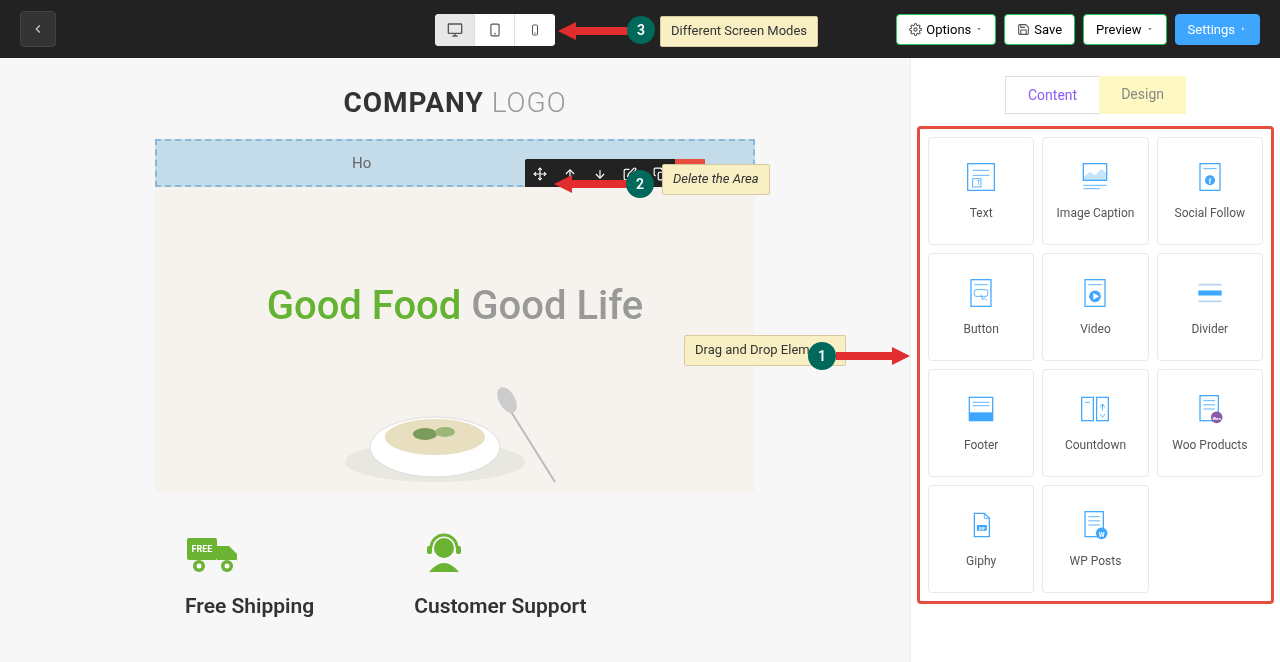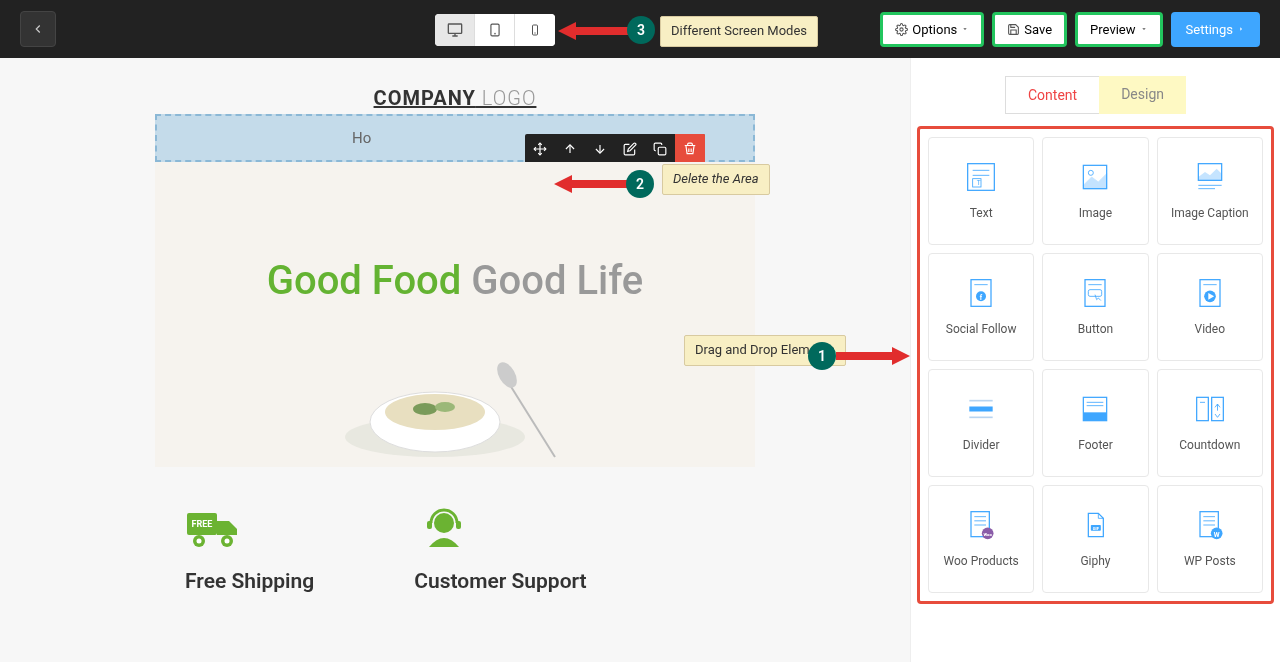--- a/index.html
+++ b/index.html
@@ -6,48 +6,48 @@
 body { font-family: -apple-system, BlinkMacSystemFont, "Segoe UI", Roboto, sans-serif; background: #fff; width: 1280px; height: 662px; overflow: hidden; position: relative; }
 
 
 .topbar { background: #222; height: 58px; display: flex; align-items: center; padding: 0 20px; justify-content: space-between; }
 .back-btn { width: 36px; height: 36px; background: #333; border: 1px solid #444; border-radius: 4px; display: flex; align-items: center; justify-content: center; color: #ccc; cursor: pointer; }
 .screen-modes { display: flex; background: #fff; border-radius: 4px; overflow: hidden; position: absolute; left: 435px; top: 14px; }
 .screen-mode { width: 40px; height: 32px; display: flex; align-items: center; justify-content: center; border-right: 1px solid #ddd; cursor: pointer; background: #fff; }
 .screen-mode:last-child { border-right: none; }
 .screen-mode.active { background: #e8e8e8; }
 .topbar-right { display: flex; gap: 8px; }
-.tb-btn { background: #fff; border: 3px solid #22c55e; border-radius: 4px; padding: 7px 12px; font-size: 13px; display: flex; align-items: center; gap: 4px; cursor: pointer; }
+.tb-btn { background: #fff; border: 1px solid #22c55e; border-radius: 4px; padding: 7px 12px; font-size: 13px; display: flex; align-items: center; gap: 4px; cursor: pointer; }
 .tb-btn.primary { background: #3ea6ff; color: #fff; border-color: #3ea6ff; }
 
 
 .main { display: flex; height: calc(100% - 58px); }
 .canvas { flex: 1; background: #f7f7f7; position: relative; overflow: hidden; }
 .sidebar { width: 370px; background: #fff; border-left: 1px solid #eee; }
 
 
-.logo { text-align: center; padding: 28px 0 4px; font-size: 20px; letter-spacing: 1px; color: #333; text-decoration: underline; }
+.logo { text-align: center; padding: 28px 0 20px; font-size: 28px; letter-spacing: 1px; color: #333; }
 .logo b { font-weight: 700; }
 .nav-area { margin: 0 155px; height: 48px; background: #c4dbea; border: 2px dashed #8bb8d6; position: relative; display: flex; align-items: center; padding-left: 195px; color: #666; font-size: 15px; }
 .toolbar { position: absolute; left: 368px; top: 18px; background: #222; display: flex; border-radius: 2px; overflow: hidden; }
 .toolbar-btn { width: 30px; height: 30px; display: flex; align-items: center; justify-content: center; color: #fff; cursor: pointer; }
 .toolbar-btn.danger { background: #e74c3c; border: 2px solid #e74c3c; }
 .hero { margin: 0 155px; height: 305px; background: #f6f3ee; display: flex; flex-direction: column; align-items: center; padding-top: 95px; position: relative; overflow: hidden; }
 .hero-title { font-size: 40px; font-weight: 500; color: #999; }
 .hero-title .green { color: #64b332; }
 .bowl { position: absolute; bottom: -10px; left: 50%; transform: translateX(-50%); }
 .features { display: flex; margin: 0 155px; padding-top: 40px; gap: 100px; padding-left: 30px; }
 .feature { flex: 0 0 auto; }
 .feature-icon { width: 60px; height: 44px; margin-bottom: 14px; }
 .feature h3 { font-size: 21px; font-weight: 600; color: #333; }
 
 
 .tabs { display: flex; justify-content: center; padding: 18px 0 12px; gap: 0; }
 .tab { padding: 10px 22px; font-size: 14px; cursor: pointer; background: #fef9c3; color: #555; }
-.tab.active { background: #fff; color: #ef4444; border: 1px solid #ddd; border-right: none; }
+.tab.active { background: #fff; color: #8b5cf6; border: 1px solid #ddd; border-right: none; }
 .tab:not(.active) { color: #888; }
 .elements-grid { display: grid; grid-template-columns: repeat(3, 1fr); gap: 8px; padding: 0 8px; border: 3px solid #e74c3c; border-radius: 4px; margin: 0 6px; padding: 8px; }
 .el-card { border: 1px solid #e8e8e8; border-radius: 4px; height: 108px; display: flex; flex-direction: column; align-items: center; justify-content: center; gap: 14px; cursor: grab; }
 .el-card svg { width: 34px; height: 30px; }
 .el-card .lbl { font-size: 12px; color: #555; text-align: center; }
 
 
 .annotation { position: absolute; background: #f8efc4; border: 1px solid #d8caa0; padding: 6px 10px; font-size: 13px; border-radius: 2px; color: #333; line-height: 1.3; z-index: 50; }
 .badge { position: absolute; width: 28px; height: 28px; border-radius: 50%; background: #00695c; color: #fff; display: flex; align-items: center; justify-content: center; font-size: 14px; font-weight: 600; z-index: 52; }
 .arrow { position: absolute; z-index: 51; }
@@ -222,28 +222,20 @@
             <rect x="4" y="2" width="32" height="32" fill="none" stroke="#3ea6ff" stroke-width="1.5"></rect>
             <line x1="10" y1="10" x2="30" y2="10" stroke="#3ea6ff"></line>
             <line x1="10" y1="16" x2="30" y2="16" stroke="#3ea6ff"></line>
             <rect x="10" y="20" width="10" height="10" fill="none" stroke="#3ea6ff"></rect>
             <text x="15" y="28" fill="#3ea6ff" font-size="8">T</text>
           </svg>
           <div class="lbl">Text</div>
         </div>
         <div class="el-card">
           <svg viewBox="0 0 40 36">
-            <rect x="6" y="4" width="28" height="28" fill="none" stroke="#3ea6ff" stroke-width="1.5"></rect>
-            <circle cx="15" cy="13" r="3" fill="none" stroke="#3ea6ff"></circle>
-            <polyline points="6,28 16,18 24,24 34,14 34,32 6,32" fill="#3ea6ff" opacity="0.3" stroke="#3ea6ff"></polyline>
-          </svg>
-          <div class="lbl">Image</div>
-        </div>
-        <div class="el-card">
-          <svg viewBox="0 0 40 36">
             <rect x="6" y="2" width="28" height="20" fill="none" stroke="#3ea6ff" stroke-width="1.5"></rect>
             <polyline points="6,18 14,12 20,16 28,8 34,14 34,22 6,22" fill="#3ea6ff" opacity="0.3"></polyline>
             <line x1="6" y1="28" x2="34" y2="28" stroke="#3ea6ff"></line>
             <line x1="6" y1="32" x2="26" y2="32" stroke="#3ea6ff"></line>
           </svg>
           <div class="lbl">Image Caption</div>
         </div>
         <div class="el-card">
           <svg viewBox="0 0 40 36">
             <rect x="8" y="2" width="24" height="32" fill="none" stroke="#3ea6ff" stroke-width="1.5"></rect>

